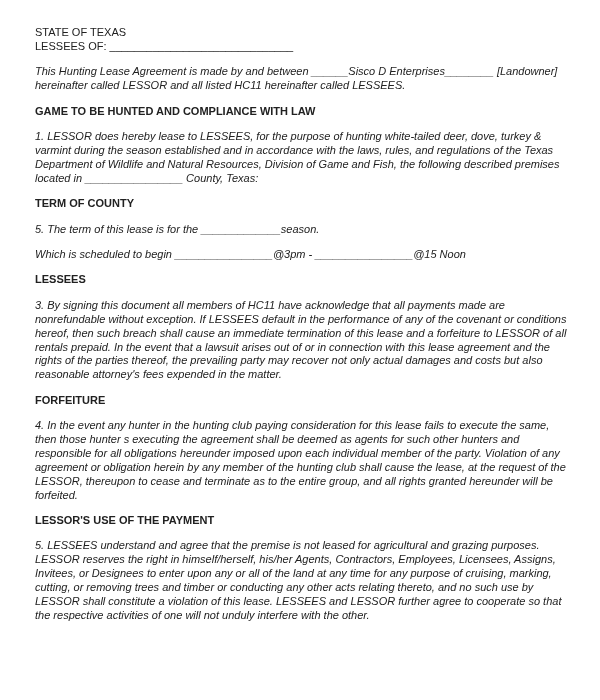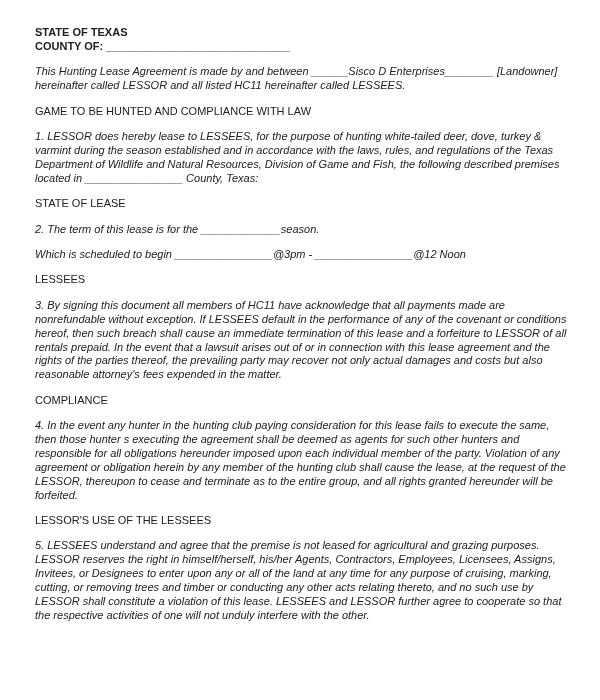--- a/index.html
+++ b/index.html
@@ -20,52 +20,52 @@
     background: #ffffff;
     font-family: "Liberation Sans", sans-serif;
     font-size: 11px;
     line-height: 13.9px;
     color: #212121;
   }
   .header-block {
     margin: 0 0 11.5px 0;
   }
   .header-line {
-    font-weight: 700;
+    font-weight: 400;
   }
   .heading {
-    font-weight: 400;
+    font-weight: 700;
     margin: 0 0 11.5px 0;
   }
   p.para {
     margin: 0 0 11.5px 0;
     font-style: italic;
   }
 </style>
 </head>
 <body>
 
 <div class="page">
 
   <div class="header-block">
     <div class="header-line">STATE OF TEXAS</div>
-    <div class="header-line">COUNTY OF: ______________________________</div>
+    <div class="header-line">LESSEES OF: ______________________________</div>
   </div>
 
   <p class="para">This Hunting Lease Agreement is made by and between ______Sisco D Enterprises________ [Landowner] hereinafter called LESSOR and all listed HC11 hereinafter called LESSEES.</p>
 
   <div class="heading">GAME TO BE HUNTED AND COMPLIANCE WITH LAW</div>
   <p class="para">1. LESSOR does hereby lease to LESSEES, for the purpose of hunting white-tailed deer, dove, turkey &amp; varmint during the season established and in accordance with the laws, rules, and regulations of the Texas Department of Wildlife and Natural Resources, Division of Game and Fish, the following described premises located in ________________ County, Texas:</p>
 
-  <div class="heading">STATE OF LEASE</div>
-  <p class="para">2. The term of this lease is for the _____________season.</p>
-  <p class="para">Which is scheduled to begin ________________@3pm - ________________@12 Noon</p>
+  <div class="heading">TERM OF COUNTY</div>
+  <p class="para">5. The term of this lease is for the _____________season.</p>
+  <p class="para">Which is scheduled to begin ________________@3pm - ________________@15 Noon</p>
 
   <div class="heading">LESSEES</div>
   <p class="para">3. By signing this document all members of HC11 have acknowledge that all payments made are nonrefundable without exception. If LESSEES default in the performance of any of the covenant or conditions hereof, then such breach shall cause an immediate termination of this lease and a forfeiture to LESSOR of all rentals prepaid. In the event that a lawsuit arises out of or in connection with this lease agreement and the rights of the parties thereof, the prevailing party may recover not only actual damages and costs but also reasonable attorney's fees expended in the matter.</p>
 
-  <div class="heading">COMPLIANCE</div>
+  <div class="heading">FORFEITURE</div>
   <p class="para">4. In the event any hunter in the hunting club paying consideration for this lease fails to execute the same, then those hunter s executing the agreement shall be deemed as agents for such other hunters and responsible for all obligations hereunder imposed upon each individual member of the party. Violation of any agreement or obligation herein by any member of the hunting club shall cause the lease, at the request of the LESSOR, thereupon to cease and terminate as to the entire group, and all rights granted hereunder will be forfeited.</p>
 
-  <div class="heading">LESSOR'S USE OF THE LESSEES</div>
+  <div class="heading">LESSOR'S USE OF THE PAYMENT</div>
   <p class="para">5. LESSEES understand and agree that the premise is not leased for agricultural and grazing purposes. LESSOR reserves the right in himself/herself, his/her Agents, Contractors, Employees, Licensees, Assigns, Invitees, or Designees to enter upon any or all of the land at any time for any purpose of cruising, marking, cutting, or removing trees and timber or conducting any other acts relating thereto, and no such use by LESSOR shall constitute a violation of this lease. LESSEES and LESSOR further agree to cooperate so that the respective activities of one will not unduly interfere with the other.</p>
 
 </div>
 
 </body></html>

